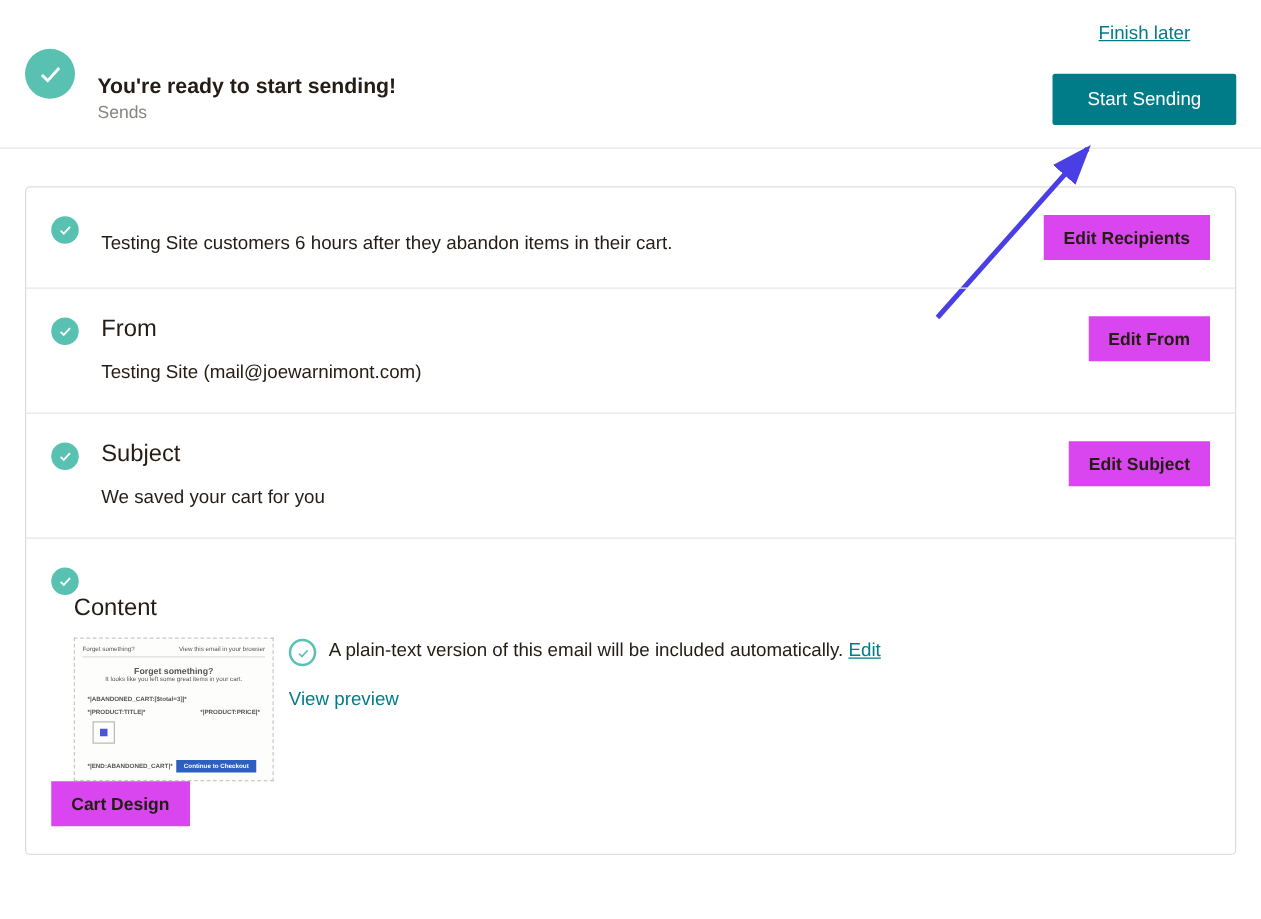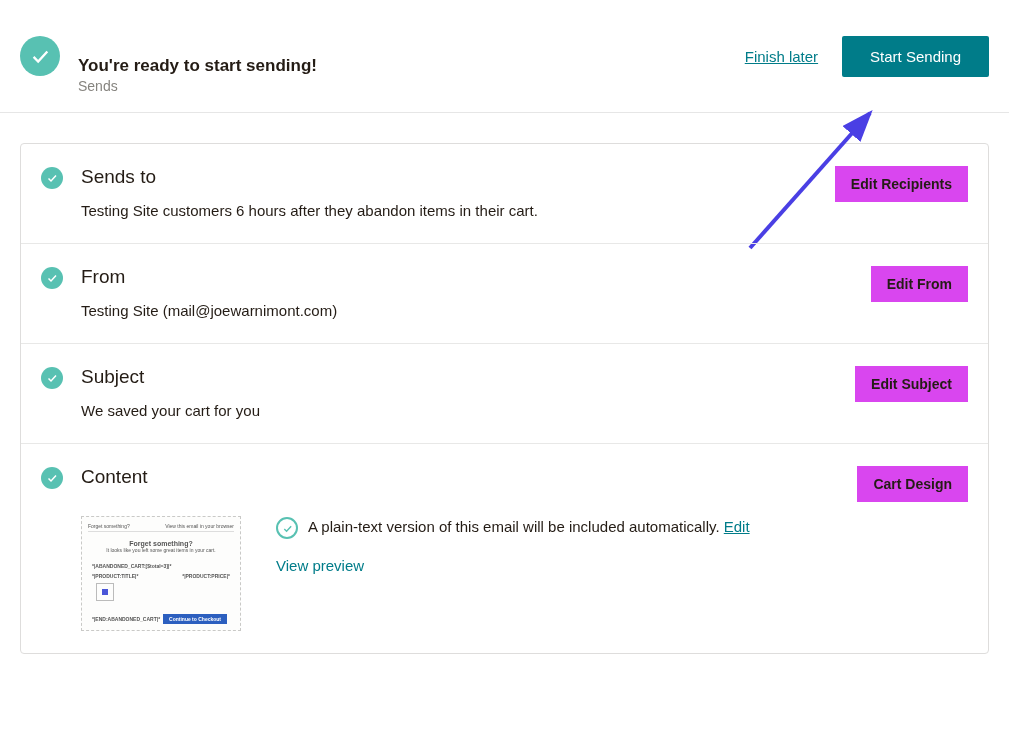--- a/index.html
+++ b/index.html
@@ -23,21 +23,21 @@
     width: 40px; height: 40px;
     border-radius: 50%;
     background: #58c1b2;
     display: flex; align-items: center; justify-content: center;
     flex-shrink: 0;
   }
   .check-badge svg { width: 22px; height: 22px; stroke: #fff; stroke-width: 2.5; fill: none; }
   .header-text { margin-left: 18px; flex: 1; margin-top: 38px; }
   .header-title { font-weight: 600; font-size: 17px; color: #241c15; }
   .header-sub { font-size: 14px; color: #86847f; margin-top: 2px; }
-  .header-actions { display: flex; align-items: center; gap: 24px; }
+  .header-actions { display: flex; align-items: center; gap: 24px; flex-direction: column; }
   .link-finish {
     color: #007c89; font-size: 15px; text-decoration: underline; cursor: pointer;
   }
   .btn-primary {
     background: #007c89; color: #fff; border: none;
     padding: 12px 28px; font-size: 15px; font-weight: 500; cursor: pointer;
     border-radius: 2px;
   }
 
   
@@ -66,40 +66,40 @@
     border-radius: 4px;
     margin: 0;
   }
   .section {
     display: flex;
     align-items: flex-start;
     padding: 22px 20px;
     border-bottom: 1px solid #e8e8e7;
     position: relative;
   }
-  .section:last-child { border-bottom: none; }
+  .section:last-child { border-bottom: none; flex-direction: column; }
   .sec-icon {
     width: 22px; height: 22px; border-radius: 50%;
     background: #58c1b2;
     display: flex; align-items: center; justify-content: center;
     flex-shrink: 0;
     margin-top: 1px;
   }
   .sec-icon svg { width: 12px; height: 12px; stroke: #fff; stroke-width: 3; fill: none; }
   .sec-body { margin-left: 18px; flex: 1; }
   .sec-title { font-size: 19px; font-weight: 400; color: #241c15; }
   .sec-desc { font-size: 15px; color: #241c15; margin-top: 12px; line-height: 1.4; }
   .btn-secondary {
     background: #d946ef; color: #241c15; border: none;
     padding: 10px 16px; font-size: 14px; font-weight: 600; cursor: pointer;
     flex-shrink: 0;
   }
 
   
-  .content-row { display: flex; gap: 35px; margin-top: 28px; align-items: flex-start; }
+  .content-row { display: flex; gap: 12px; margin-top: 12px; align-items: flex-start; }
   .preview-thumb {
     width: 160px; height: 115px;
     border: 1px dashed #c9c9c7;
     background: #fdfdfc;
     padding: 6px;
     font-size: 6px;
     color: #555;
     display: flex; flex-direction: column;
     overflow: hidden;
   }
@@ -156,21 +156,20 @@
 
   <div class="card">
 
     <div class="section">
       <div class="sec-icon">
         <svg viewBox="0 0 24 24">
             <polyline points="5 13 10 18 20 7"></polyline>
           </svg>
       </div>
       <div class="sec-body">
-        <div class="sec-title">Sends to</div>
         <div class="sec-desc">Testing Site customers 6 hours after they abandon items in their cart.</div>
       </div>
       <button class="btn-secondary">Edit Recipients</button>
     </div>
 
     <div class="section">
       <div class="sec-icon">
         <svg viewBox="0 0 24 24">
             <polyline points="5 13 10 18 20 7"></polyline>
           </svg>

